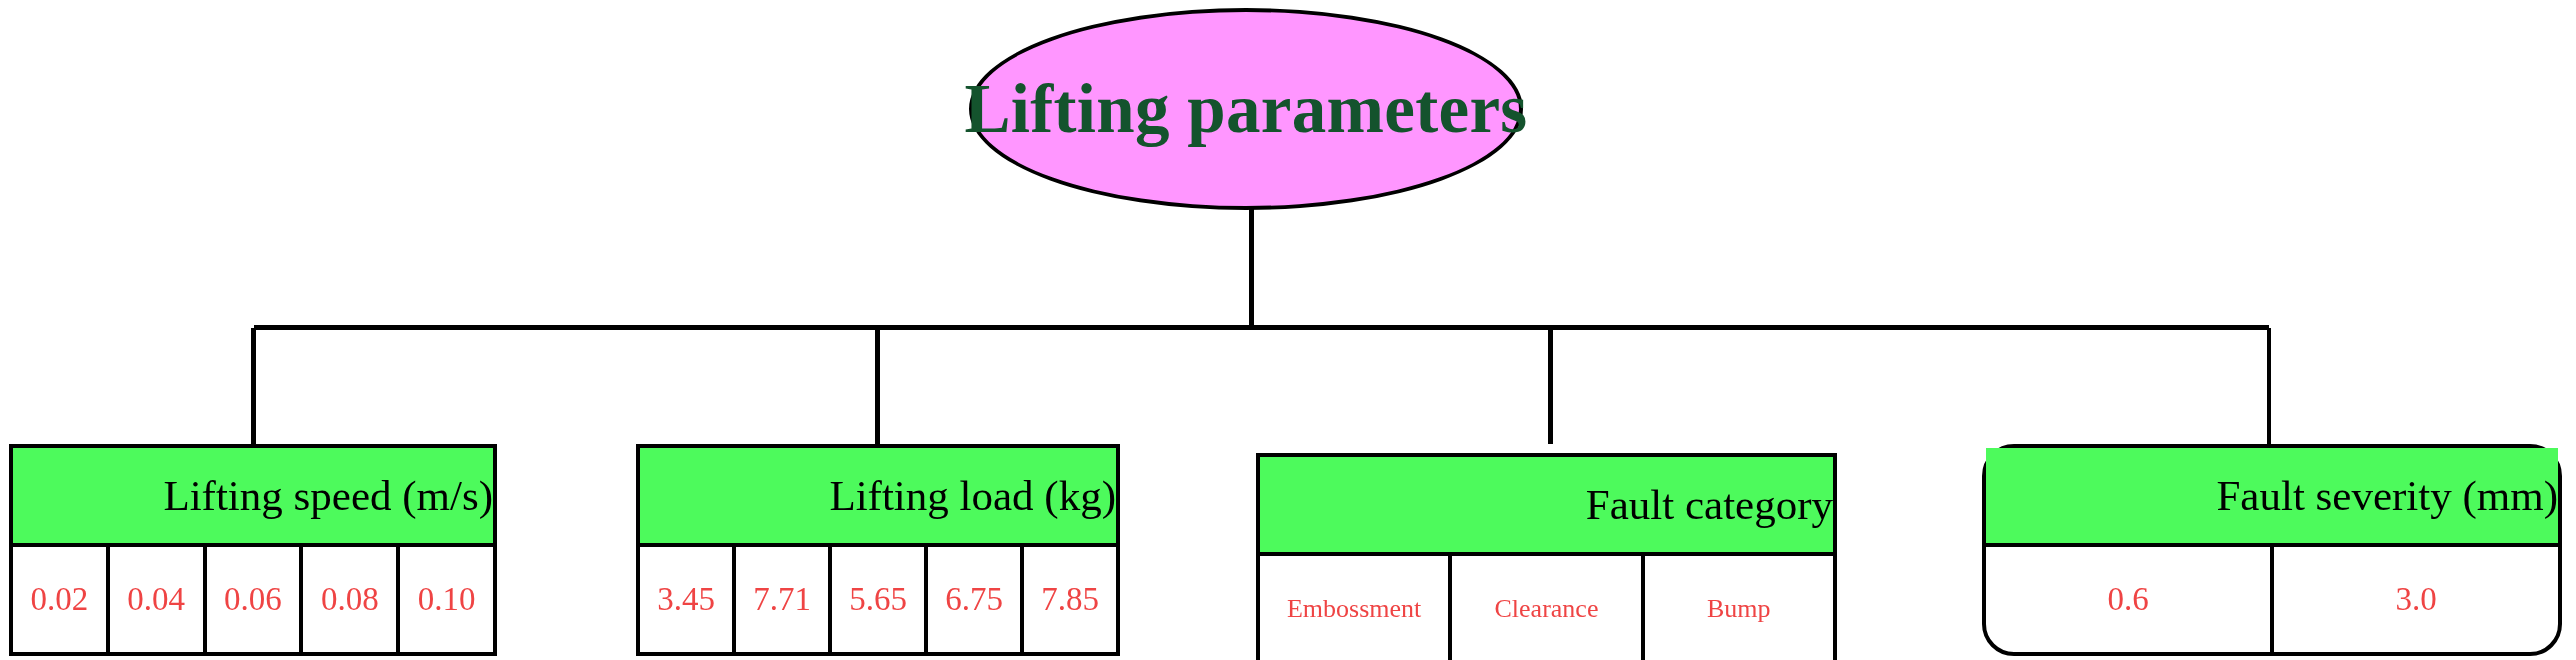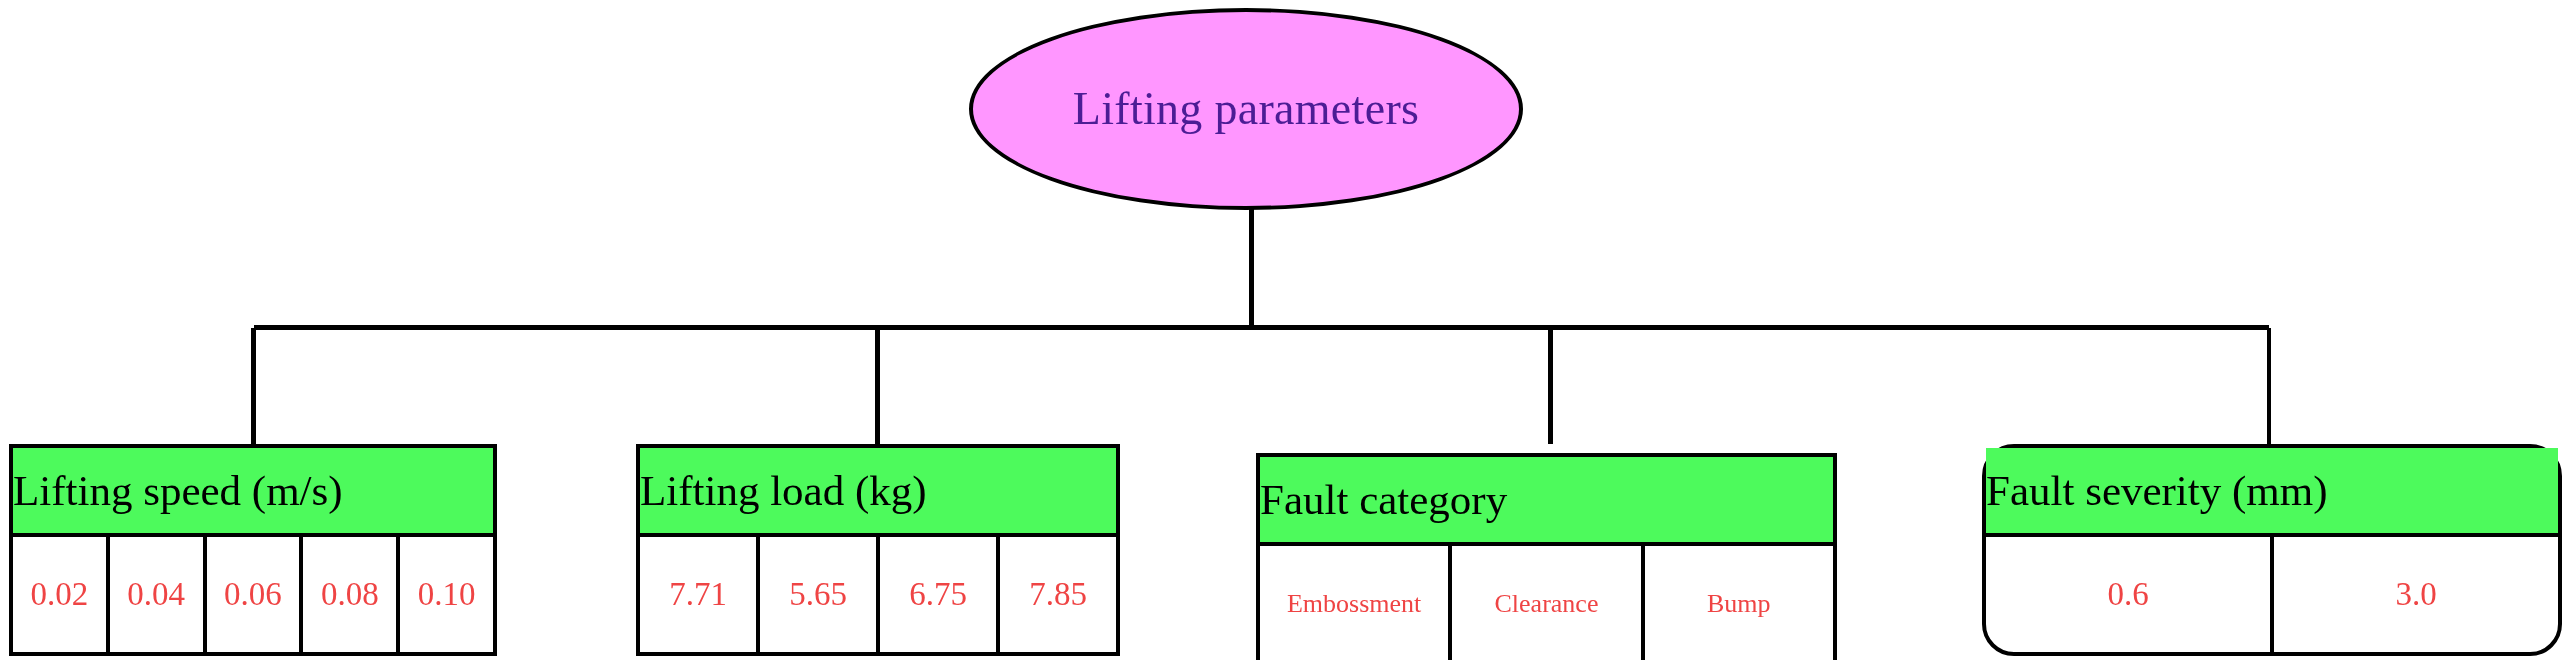--- a/index.html
+++ b/index.html
@@ -32,25 +32,26 @@
     height: 202px;
     border-radius: 50%;
     background: #ff96ff;
     border: 4.9px solid #000000;
     box-sizing: border-box;
     display: flex;
     align-items: center;
     justify-content: center;
   }
   .root-node-label {
-    font-size: 46px;
-    color: #4c1d95;
+    font-size: 69px;
+    color: #14532d;
     line-height: 1;
     white-space: nowrap;
     letter-spacing: 0.3px;
+    font-weight: bold;
   }
 
   
   #connectors {
     position: absolute;
     left: 0;
     top: 0;
     width: 2576px;
     height: 660px;
     pointer-events: none;
@@ -61,24 +62,24 @@
     position: absolute;
     box-sizing: border-box;
     border: 4.9px solid #000000;
     background: #ffffff;
     display: flex;
     flex-direction: column;
   }
   .param-header {
     background: #4dfa5c;
     border-bottom: 4.9px solid #000000;
-    height: 89px;
+    height: 99px;
     display: flex;
     align-items: center;
-    justify-content: flex-start;
+    justify-content: flex-end;
     box-sizing: border-box;
   }
   .param-header-label {
     font-size: 43px;
     color: #000000;
     line-height: 1;
     white-space: nowrap;
   }
   .param-values {
     flex: 1 1 auto;
@@ -155,20 +156,23 @@
       </div>
     </div>
   </div>
 
   <div class="param-group" id="group-1">
     <div class="param-header">
       <span class="param-header-label">Lifting load (kg)</span>
     </div>
     <div class="param-values">
       <div class="param-cell">
+        <span class="param-cell-label">3.45</span>
+      </div>
+      <div class="param-cell">
         <span class="param-cell-label">7.71</span>
       </div>
       <div class="param-cell">
         <span class="param-cell-label">5.65</span>
       </div>
       <div class="param-cell">
         <span class="param-cell-label">6.75</span>
       </div>
       <div class="param-cell">
         <span class="param-cell-label">7.85</span>

